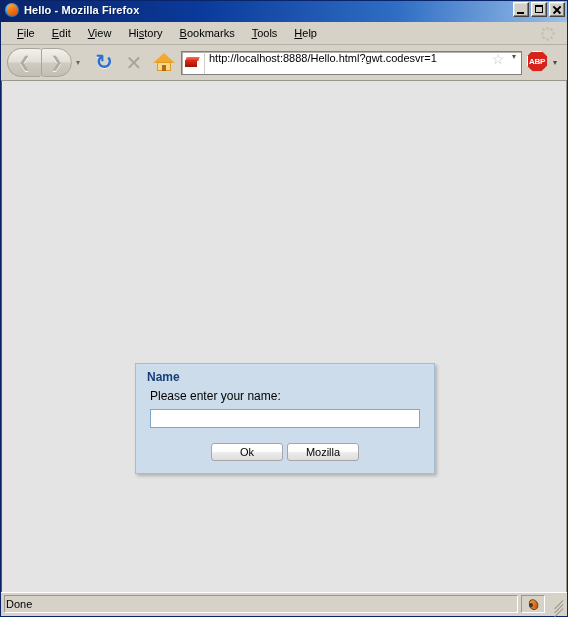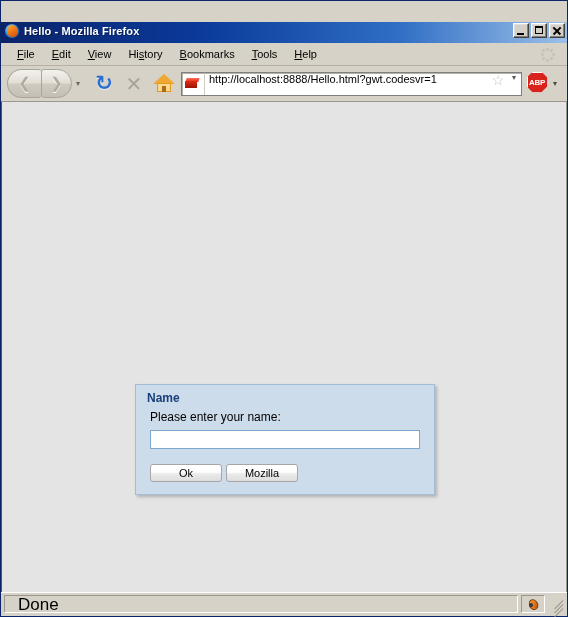--- a/index.html
+++ b/index.html
@@ -28,21 +28,20 @@
 
   
   #titlebar {
     height: 21px;
     flex: 0 0 21px;
     background: linear-gradient(to right, #0a246a 0%, #0a3a9a 35%, #2f6ec4 70%, #9cc0e8 100%);
     display: flex;
     align-items: center;
     padding: 0 2px 4px 3px;
     box-sizing: border-box;
-    margin-top: 21px;
   }
   #titlebar .ficon {
     width: 16px; height: 16px;
     margin-right: 4px;
     position: relative;
     flex: 0 0 16px;
   }
   #titlebar .ficon .globe {
     position: absolute;
     left: 1px; top: 1px;
@@ -370,21 +369,21 @@
     background: #ffffff;
     border: 1px solid #7fa8cd;
     font-family: "Liberation Sans", sans-serif;
     font-size: 12px;
     padding: 1px 3px;
     outline: none;
     color: #000;
   }
   #dialog-buttons {
     display: flex;
-    justify-content: flex-start;
+    justify-content: center;
     gap: 4px;
     padding-top: 15px;
   }
   .dlg-btn {
     width: 72px;
     height: 18px;
     font-family: "Liberation Sans", sans-serif;
     font-size: 11px;
     color: #000;
     background: linear-gradient(to bottom, #ffffff 0%, #fdfdfd 45%, #ebebeb 55%, #dedede 100%);
@@ -405,24 +404,24 @@
     display: flex;
     align-items: center;
     padding: 2px 3px 3px 3px;
     box-sizing: border-box;
   }
   #status-panel {
     flex: 1 1 auto;
     height: 18px;
     border: 1px solid;
     border-color: #9b978e #ffffff #ffffff #9b978e;
-    font-size: 17px;
+    font-size: 11px;
     color: #000;
     line-height: 17px;
-    padding-left: 13px;
+    padding-left: 1px;
     box-sizing: border-box;
     background: #d6d2c8;
   }
   #status-bug {
     flex: 0 0 24px;
     height: 18px;
     margin-left: 3px;
     border: 1px solid;
     border-color: #9b978e #ffffff #ffffff #9b978e;
     display: flex;

